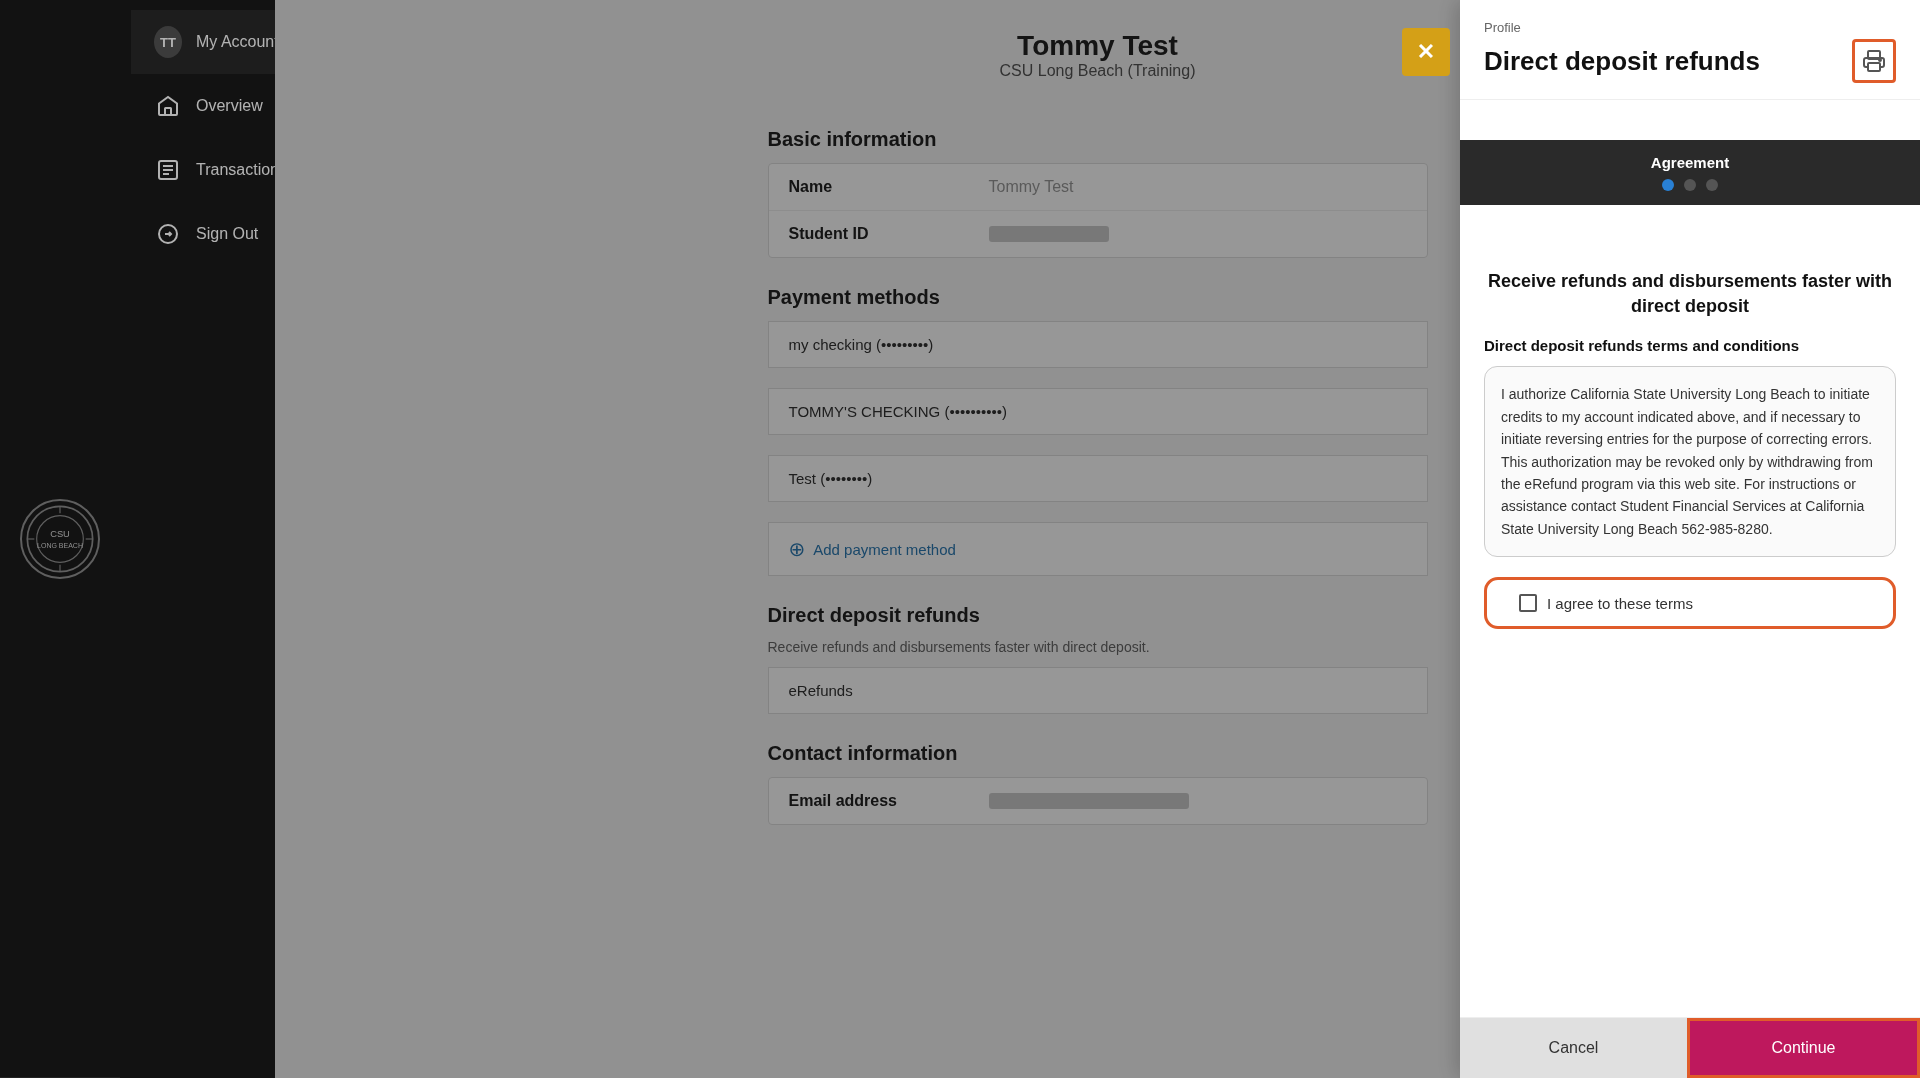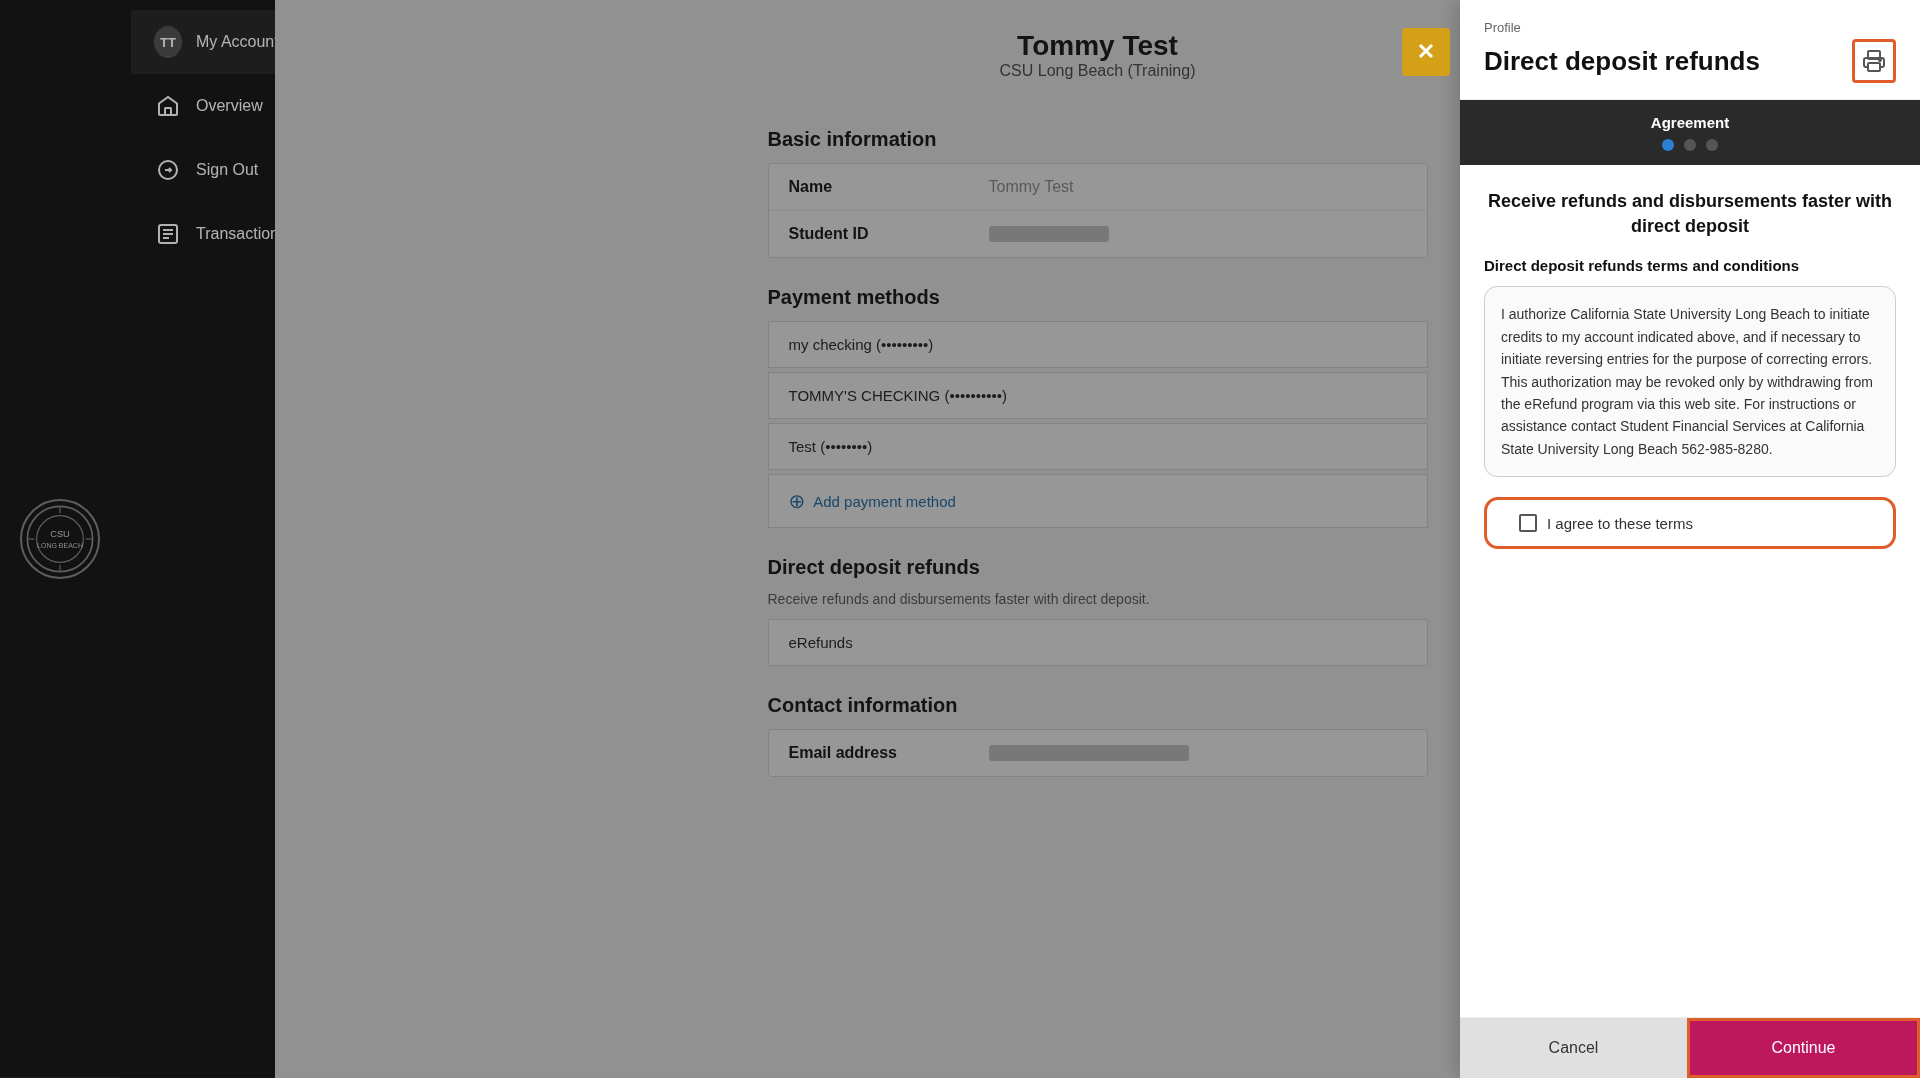--- a/index.html
+++ b/index.html
@@ -133,21 +133,21 @@
       border-radius: 3px;
       user-select: none;
       min-width: 120px;
       height: 16px;
       display: inline-block;
     }
     .payment-method-row {
       background: #fff;
       border: 1px solid #ddd;
       padding: 14px 20px;
-      margin-bottom: 4px;
+      margin-bottom: 20px;
       font-size: 15px;
       color: #333;
     }
     .add-payment {
       display: flex;
       align-items: center;
       gap: 8px;
       padding: 14px 20px;
       background: #fff;
       border: 1px solid #ddd;
@@ -205,20 +205,21 @@
 
     
     .side-panel {
       width: 460px;
       height: 100%;
       background: #fff;
       display: flex;
       flex-direction: column;
       box-shadow: -4px 0 20px rgba(0,0,0,0.2);
       overflow: hidden;
+      gap: 40px;
     }
     .panel-header {
       padding: 20px 24px 16px;
       border-bottom: 1px solid #eee;
     }
     .panel-profile-label {
       font-size: 13px;
       color: #666;
       margin-bottom: 4px;
     }
@@ -378,37 +379,37 @@
           <rect x="9" y="14" width="6" height="7" rx="0.5" stroke="#fff" stroke-width="2"></rect>
         </svg>
       </div>
       <span>Overview</span>
     </div>
 
 
     <div class="sidebar-item">
       <div class="icon">
         <svg viewBox="0 0 24 24" width="24" height="24" fill="none" stroke="#fff" stroke-width="2">
-          <circle cx="12" cy="12" r="9"></circle>
-          <path d="M9 12h6M13 10l2 2-2 2"></path>
-        </svg>
-      </div>
-      <span>Sign Out</span>
-    </div>
-
-    <div class="sidebar-item">
-      <div class="icon">
-        <svg viewBox="0 0 24 24" width="24" height="24" fill="none" stroke="#fff" stroke-width="2">
           <rect x="3" y="3" width="18" height="18" rx="2"></rect>
           <line x1="7" y1="8" x2="17" y2="8"></line>
           <line x1="7" y1="12" x2="17" y2="12"></line>
           <line x1="7" y1="16" x2="13" y2="16"></line>
         </svg>
       </div>
       <span>Transactions</span>
+    </div>
+
+    <div class="sidebar-item">
+      <div class="icon">
+        <svg viewBox="0 0 24 24" width="24" height="24" fill="none" stroke="#fff" stroke-width="2">
+          <circle cx="12" cy="12" r="9"></circle>
+          <path d="M9 12h6M13 10l2 2-2 2"></path>
+        </svg>
+      </div>
+      <span>Sign Out</span>
     </div>
   </div>
 </nav>
 
 <div class="main-content">
   <div class="main-header">
     <h1>Tommy Test</h1>
     <p>CSU Long Beach (Training)</p>
   </div>
   <div class="content-area">

